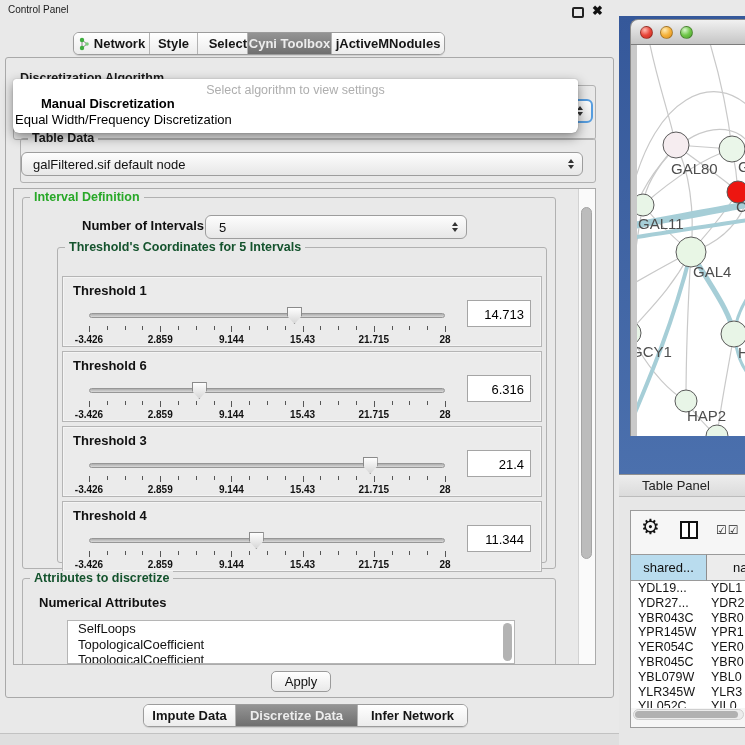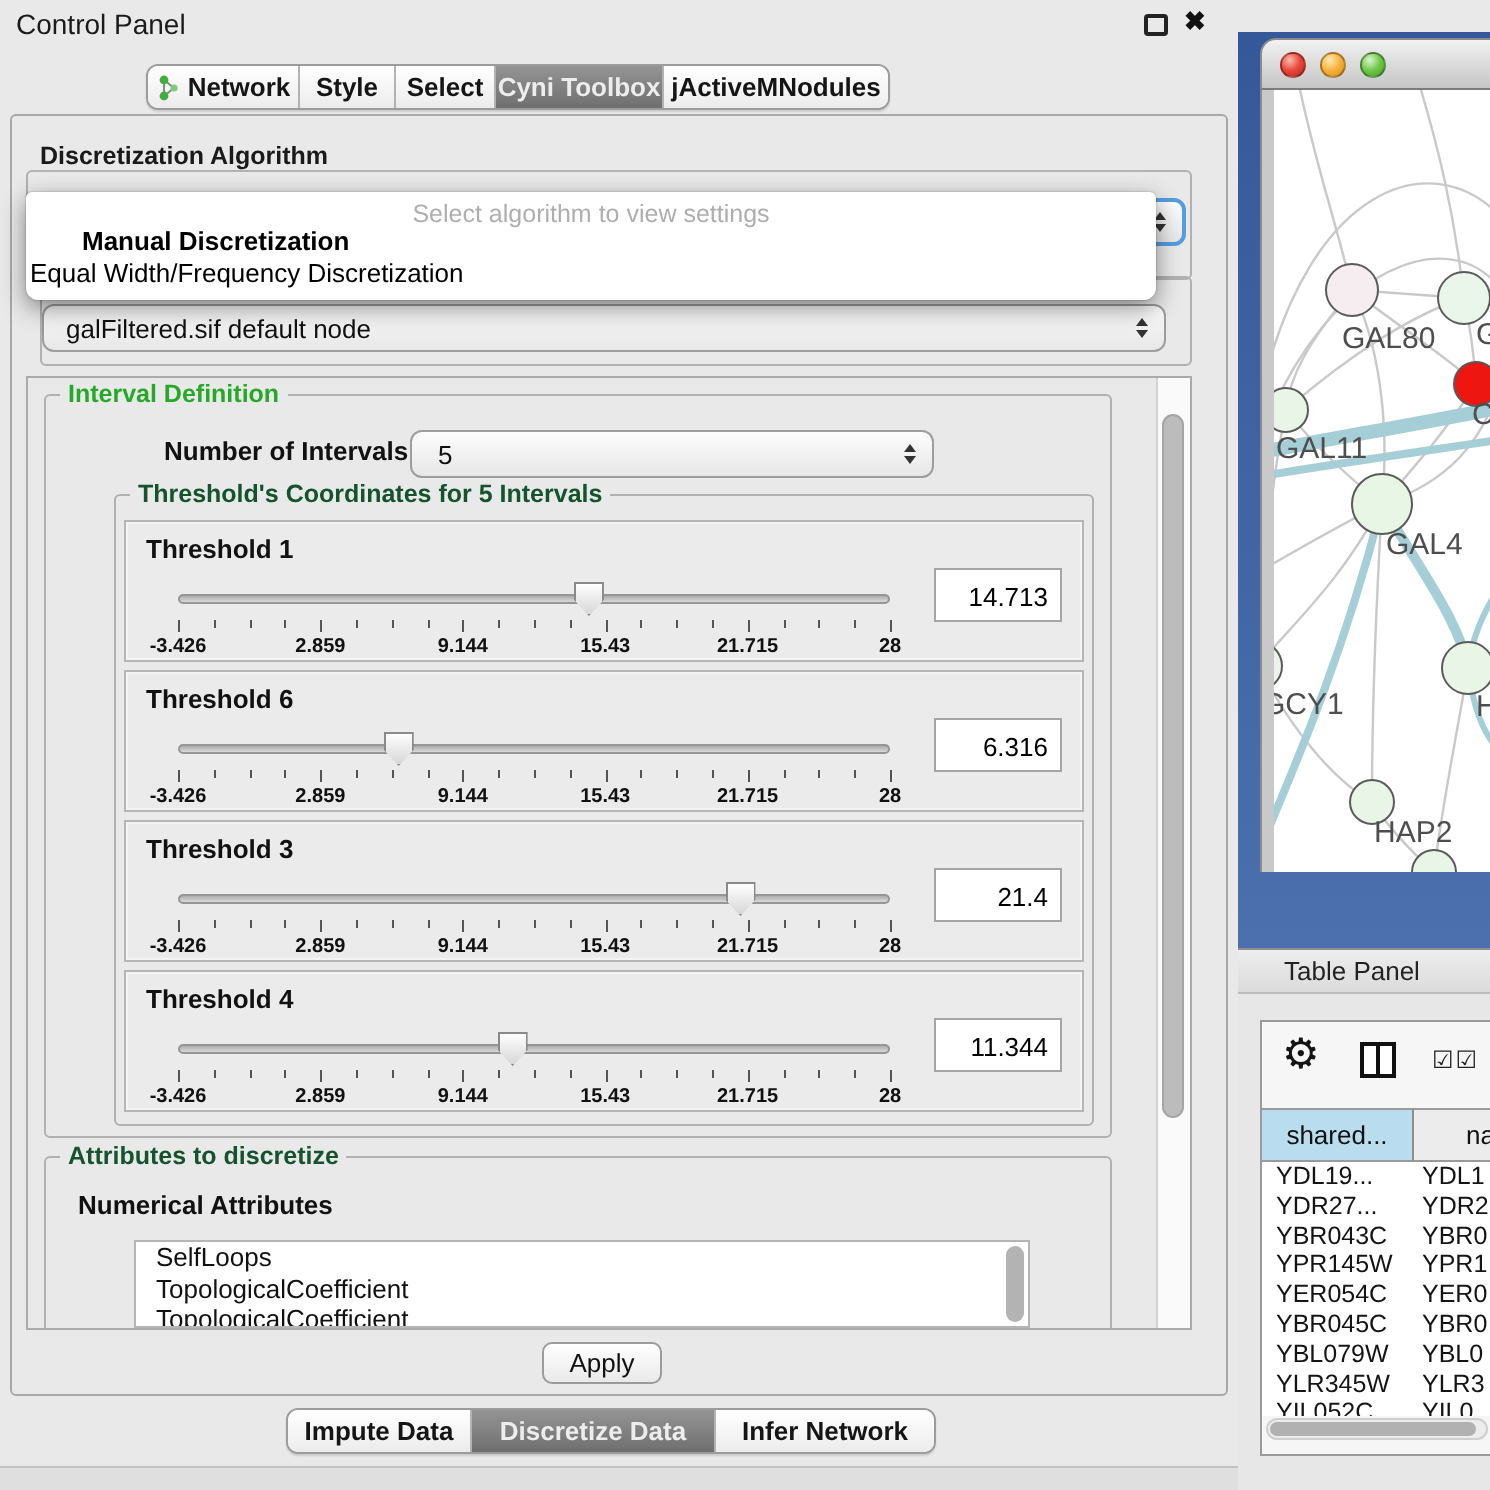--- a/index.html
+++ b/index.html
@@ -2,21 +2,21 @@
 <html><head>
 <meta charset="utf-8">
 <style>
   * { box-sizing: border-box; margin: 0; padding: 0; }
   html,body { width:745px; height:745px; overflow:hidden; background:#e9e9e9;
               font-family:"Liberation Sans", sans-serif; }
   #app { position:relative; width:745px; height:745px; }
 
   
   #left { position:absolute; left:0; top:0; width:619px; height:745px; background:#e9e9e9; }
-  .cp-title { position:absolute; left:8px; top:4px; font-size:14px; color:#1b1b1b; }
+  .cp-title { position:absolute; left:8px; top:4px; font-size:10px; color:#1b1b1b; }
   .float-btn { position:absolute; left:572px; top:7px; width:12px; height:11px;
                border:2px solid #222; border-radius:2px; background:transparent; }
   .close-btn { position:absolute; left:592px; top:3px; font-size:13px; font-weight:700; color:#111; }
 
   .seg-ctl { position:absolute; display:flex; height:23px; border:1px solid #9c9c9c;
              border-radius:6px; overflow:hidden; background:#fff; box-shadow:0 1px 1px rgba(0,0,0,.12); }
   .seg { height:100%; display:flex; align-items:center; justify-content:center; gap:4px;
          font-size:13px; font-weight:600; color:#151515; background:linear-gradient(#fff,#ececec);
          border-right:1px solid #b3b3b3; cursor:default; }
   .seg:last-child { border-right:none; }
@@ -41,21 +41,21 @@
   .stp i { display:block; width:0; height:0; border-left:3.5px solid transparent; border-right:3.5px solid transparent; }
   .stp .up { border-bottom:4.5px solid #333; }
   .stp .dn { border-top:4.5px solid #333; }
 
   
   #algCombo { left:20px; top:99px; width:573px; border:2px solid #569ddf; z-index:1; }
   #algGrpTitle { position:absolute; left:20px; top:71px; font-size:12.5px; font-weight:700; color:#1a1a1a; z-index:0;}
   #algGrp { left:13px; top:85px; width:583px; height:55px; }
 
   
-  .popup { position:absolute; left:13px; top:96px; width:565px; height:54px; background:#fff;
+  .popup { position:absolute; left:13px; top:79px; width:565px; height:54px; background:#fff;
            border-radius:3px 3px 6px 6px; box-shadow:0 4px 12px rgba(0,0,0,.45), 0 0 1px rgba(0,0,0,.35);
            z-index:30; }
   .pp-ph { height:17px; padding-top:4px; text-align:center; font-size:12.5px; color:#aeaeae; }
   .pp-item { height:16px; line-height:16px; padding-left:2px; font-size:13px; color:#000; }
   .pp-item.b { font-weight:700;padding-left:28px; }
 
   #tdGrp { left:20px; top:138px; width:576px; height:45px; }
   #tdCombo { left:0; top:13px; width:562px; }
 
   
@@ -66,21 +66,21 @@
   .vsb .thumb { position:absolute; left:2px; top:18px; width:11px; height:352px;
                 border-radius:6px; background:#bcbcbc; border:1px solid #a5a5a5; }
 
   #intGrp { left:8px; top:8px; width:534px; height:372px; }
   #numLbl { position:absolute; left:59px; top:20px; font-size:13px; font-weight:700; color:#111; }
   #numCombo { left:182px; top:17px; width:262px; }
   #thrGrp { left:34px; top:49px; width:490px; height:316px; }
 
   .thr-row { position:relative; margin:0 4px 4px 4px; height:71px;
              border:1px solid #b5b5b5; background:#ebebeb; box-shadow:inset 0 0 0 1px #f4f4f4; }
-  .thr-rows { position:absolute; left:0; top:12px; width:100%; }
+  .thr-rows { position:absolute; left:0; top:28px; width:100%; }
   .thr-label { position:absolute; left:10px; top:6px; font-size:13px; font-weight:700; color:#111; }
   .sl-wrap { position:absolute; left:26px; right:96px; top:28px; height:40px; }
   .sl-track { position:absolute; left:0; right:0; top:8px; height:5px; border-radius:3px;
               background:linear-gradient(#adadad,#d9d9d9); border:1px solid #969696; }
   .sl-thumb { position:absolute; top:2px; width:15px; height:17px; margin-left:-7.5px;
               background:linear-gradient(#fefefe,#d7d7d7); border:1px solid #8a8a8a;
               clip-path:polygon(0 0,100% 0,100% 52%,50% 100%,0 52%); }
   .tick { position:absolute; top:21px; width:1px; background:#555; height:4px; }
   .tick.major { height:6px; }
   .sl-lab { position:absolute; top:29px; transform:translateX(-50%); font-size:10px; font-weight:700; color:#111; white-space:nowrap; }
@@ -161,21 +161,21 @@
             <line x1="4" y1="3" x2="4" y2="11" stroke="#888" stroke-width="1"></line>
             <circle cx="4" cy="3" r="2.2" fill="#3fae3f"></circle>
             <circle cx="4" cy="11" r="2.2" fill="#3fae3f"></circle>
             <circle cx="9" cy="7" r="1.8" fill="#7ccc7c"></circle>
           </svg>
           <span>Network</span>
         </div>
         <div class="seg" style="width: 48px;">
           <span>Style</span>
         </div>
-        <div class="seg" style="width: 50px;">
+        <div class="seg" style="width: 50px; justify-content: flex-end;">
           <span>Select</span>
         </div>
         <div class="seg sel" style="width: 84px;">
           <span>Cyni Toolbox</span>
         </div>
         <div class="seg" style="width: 112px;">
           <span>jActiveMNodules</span>
         </div>
       </div>
     <div class="tabpane"></div>

